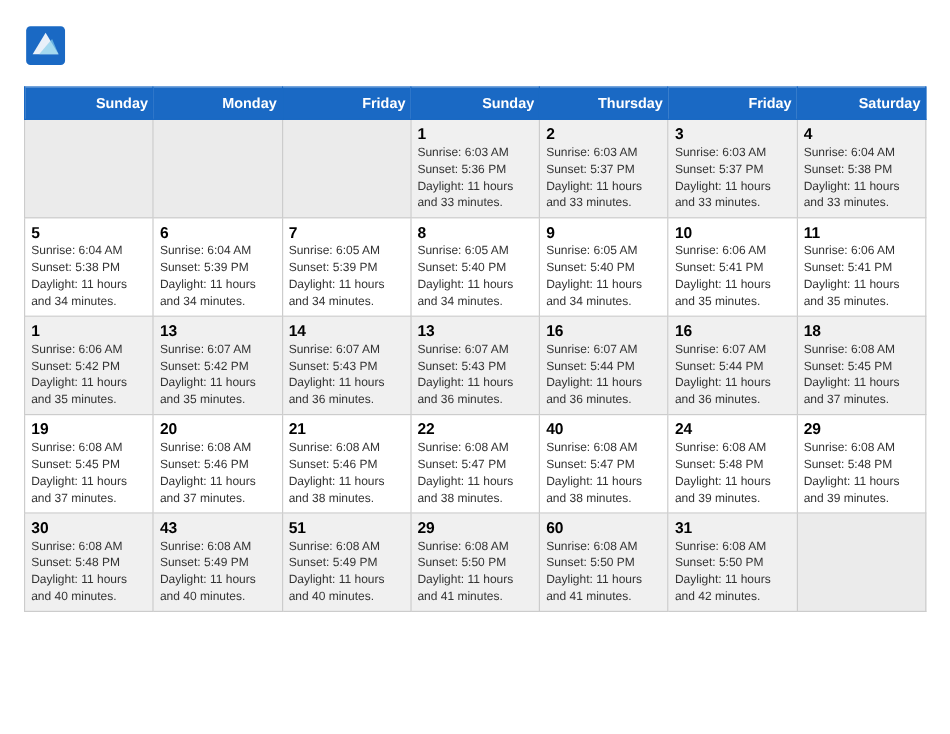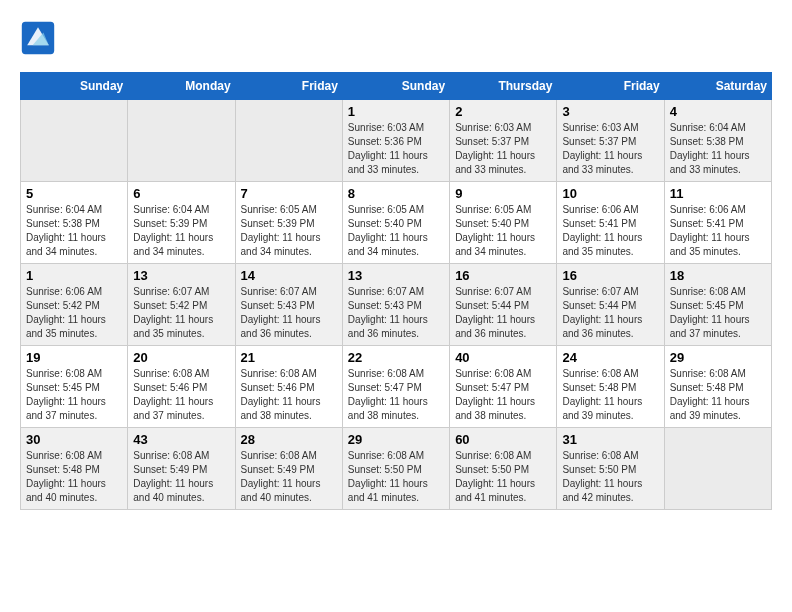--- a/index.html
+++ b/index.html
@@ -322,21 +322,21 @@
 and 40 minutes.</div>
         </td>
         <td>
           <div class="day-num">43</div>
           <div class="day-info">Sunrise: 6:08 AM
 Sunset: 5:49 PM
 Daylight: 11 hours
 and 40 minutes.</div>
         </td>
         <td>
-          <div class="day-num">28</div>
+          <div class="day-num">51</div>
           <div class="day-info">Sunrise: 6:08 AM
 Sunset: 5:49 PM
 Daylight: 11 hours
 and 40 minutes.</div>
         </td>
         <td>
           <div class="day-num">29</div>
           <div class="day-info">Sunrise: 6:08 AM
 Sunset: 5:50 PM
 Daylight: 11 hours

